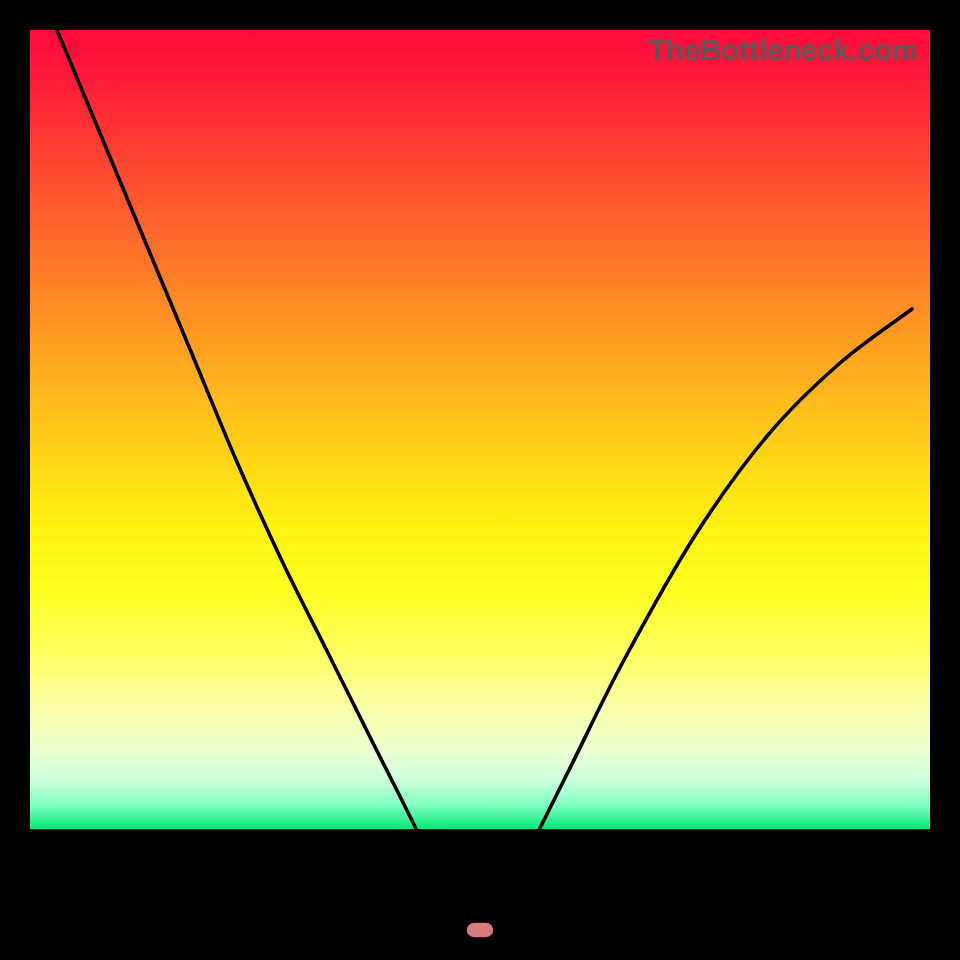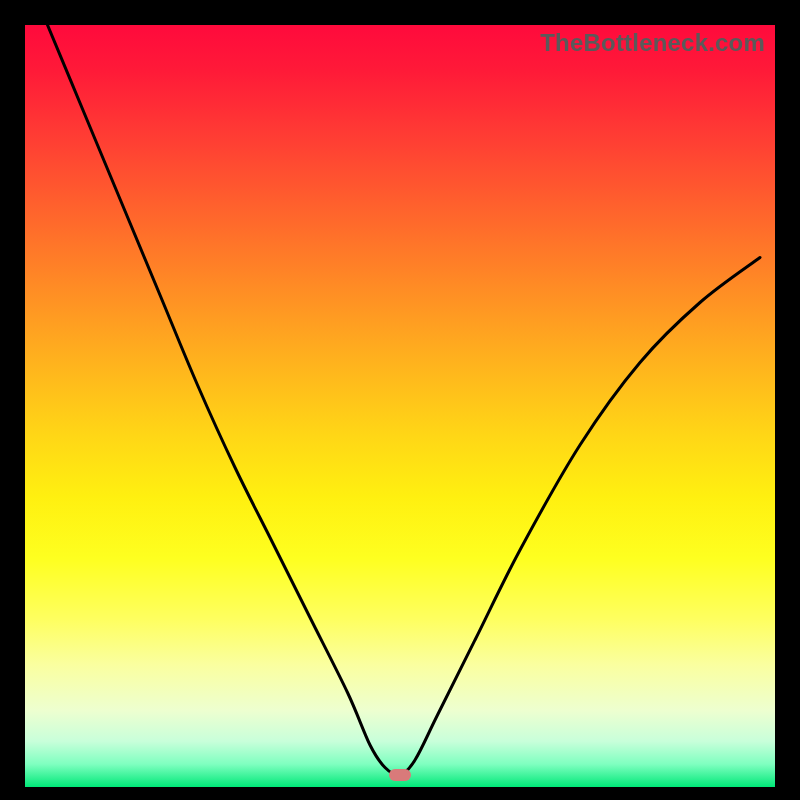--- a/index.html
+++ b/index.html
@@ -8,21 +8,21 @@
     width: 800px;
     height: 800px;
     background: #000;
     position: relative;
   }
   .plot {
     position: absolute;
     left: 25px;
     top: 25px;
     width: 750px;
-    height: 762px;
+    height: 666px;
     background: linear-gradient(to bottom,
       #ff0a3c 0%,
       #ff1a38 6%,
       #ff3a34 14%,
       #ff5a2e 22%,
       #ff7a28 30%,
       #ff9a22 38%,
       #ffb91c 46%,
       #ffd716 54%,
       #fff010 62%,

